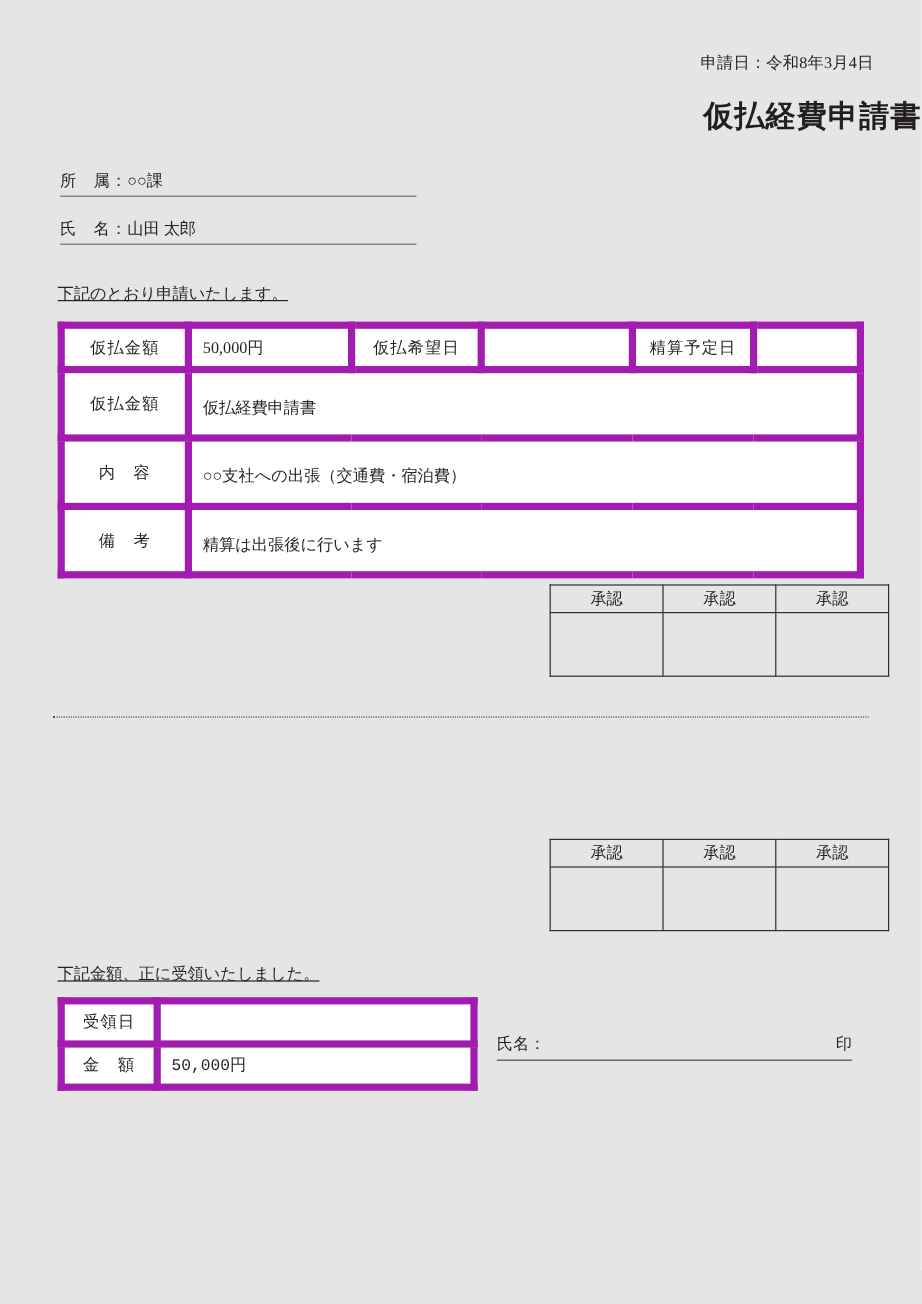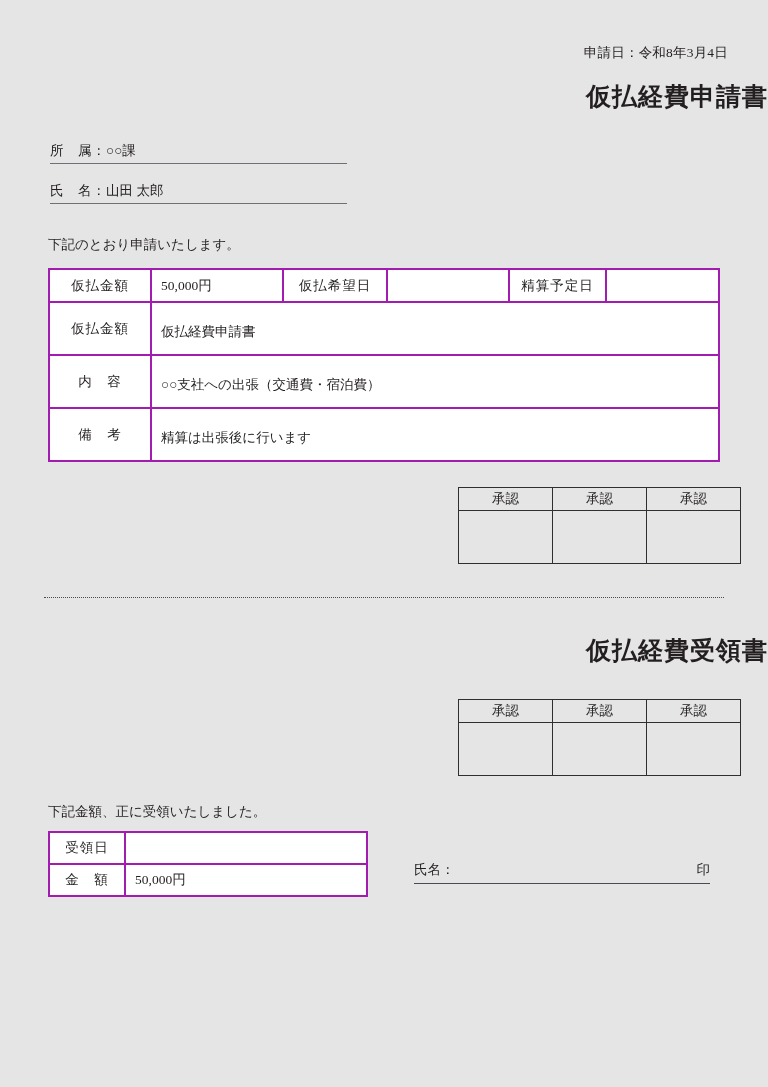--- a/index.html
+++ b/index.html
@@ -58,33 +58,34 @@
   .field-line .fl-label { letter-spacing: 0.5px; }
   .field-line.dept { top: 142px; }
   .field-line.name { top: 182px; }
 
   
   .sentence {
     position: absolute;
     left: 48px;
     font-size: 13.5px;
     white-space: nowrap;
+    text-decoration: underline;
   }
   .sentence.intro  { top: 236px; }
   .sentence.receipt-intro { top: 803px; }
 
   
   table.grid {
     position: absolute;
     border-collapse: collapse;
     font-size: 13.5px;
     background: #fff;
   }
   table.grid td {
-    border: 2px solid #a21caf;
+    border: 6px solid #a21caf;
     padding: 0;
     vertical-align: middle;
   }
   td .cell-label {
     display: block;
     text-align: center;
     letter-spacing: 1px;
   }
   td .cell-value {
     display: block;
@@ -131,21 +132,22 @@
     right: 44px;
     top: 597px;
     border-top: 1px dotted #4a4a50;
     height: 0;
   }
 
   
   #receipt-table {
     left: 48px;
     top: 831px;
-    width: 320px;
+    width: 350px;
+    font-family: Liberation Mono, monospace;
   }
   #receipt-table td { height: 30px; }
 
   
   .signature {
     position: absolute;
     left: 414px;
     top: 861px;
     width: 296px;
     border-bottom: 1px solid #4a4a50;
@@ -235,21 +237,20 @@
       <tr class="body">
         <td></td>
         <td></td>
         <td></td>
       </tr>
     </tbody>
   </table>
 
   <div class="cut-line"></div>
 
-  <div class="doc-title second">仮払経費受領書</div>
 
   <table class="approval" id="approval-2">
     <tbody>
       <tr class="head">
         <td>承認</td>
         <td>承認</td>
         <td>承認</td>
       </tr>
       <tr class="body">
         <td></td>

